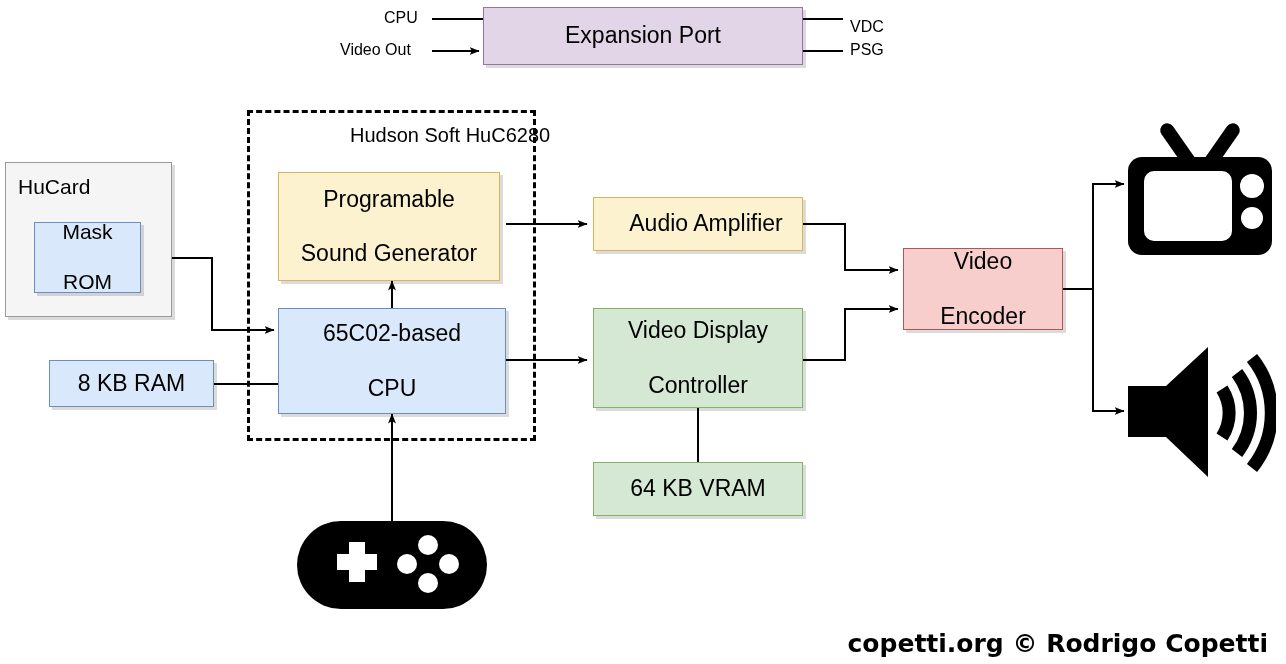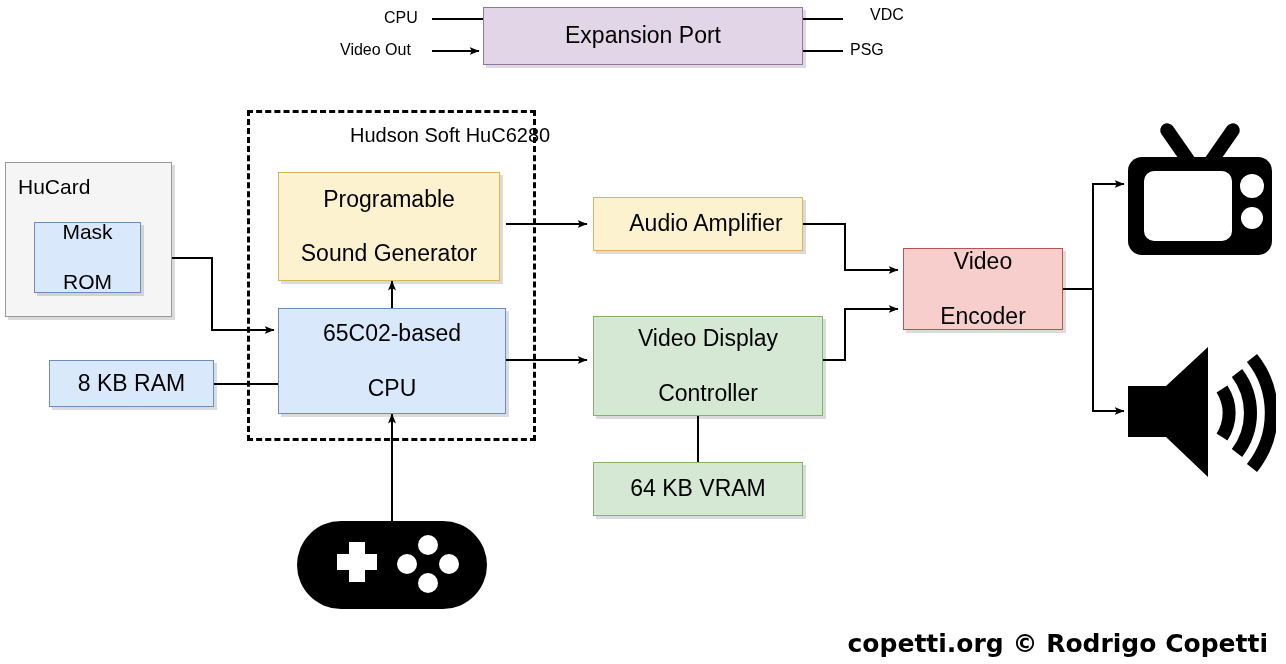--- a/index.html
+++ b/index.html
@@ -71,21 +71,21 @@
       <path d="M1093,289 L1093,184 L1124,184" marker-end="url(#arw)"></path>
       <path d="M1093,289 L1093,411 L1124,411" marker-end="url(#arw)"></path>
     </g>
   </svg>
 
   <div class="box port" style="left:483px;top:7px;width:320px;height:58px;">
     <span>Expansion Port</span>
   </div>
   <div class="edge-label" style="left:384px;top:9px;">CPU</div>
   <div class="edge-label" style="left:340px;top:41px;">Video Out</div>
-  <div class="edge-label" style="left:850px;top:6px;margin-left:20px;">VDC</div>
+  <div class="edge-label" style="left:850px;top:18px;">VDC</div>
   <div class="edge-label" style="left:850px;top:41px;">PSG</div>
 
   <div class="box hucard" style="left:5px;top:162px;width:167px;height:155px;">
     <div class="hucard-label">HuCard</div>
   </div>
   <div class="box rom" style="left:34px;top:222px;width:107px;height:71px;">
     <span>
       <span>Mask</span><br>
       <span>ROM</span>
     </span>
@@ -109,21 +109,21 @@
     <span>
       <span>65C02-based</span><br>
       <span>CPU</span>
     </span>
   </div>
 
   <div class="box amp" style="left:593px;top:197px;width:210px;height:54px;padding-left:16px;">
     <span>Audio Amplifier</span>
   </div>
 
-  <div class="box vdc" style="left:593px;top:316px;width:230px;height:100px;justify-content:center;">
+  <div class="box vdc" style="left:593px;top:308px;width:210px;height:100px;justify-content:center;">
     <span>
       <span>Video Display</span><br>
       <span>Controller</span>
     </span>
   </div>
 
   <div class="box vram" style="left:593px;top:462px;width:210px;height:54px;">
     <span>64 KB VRAM</span>
   </div>
 

